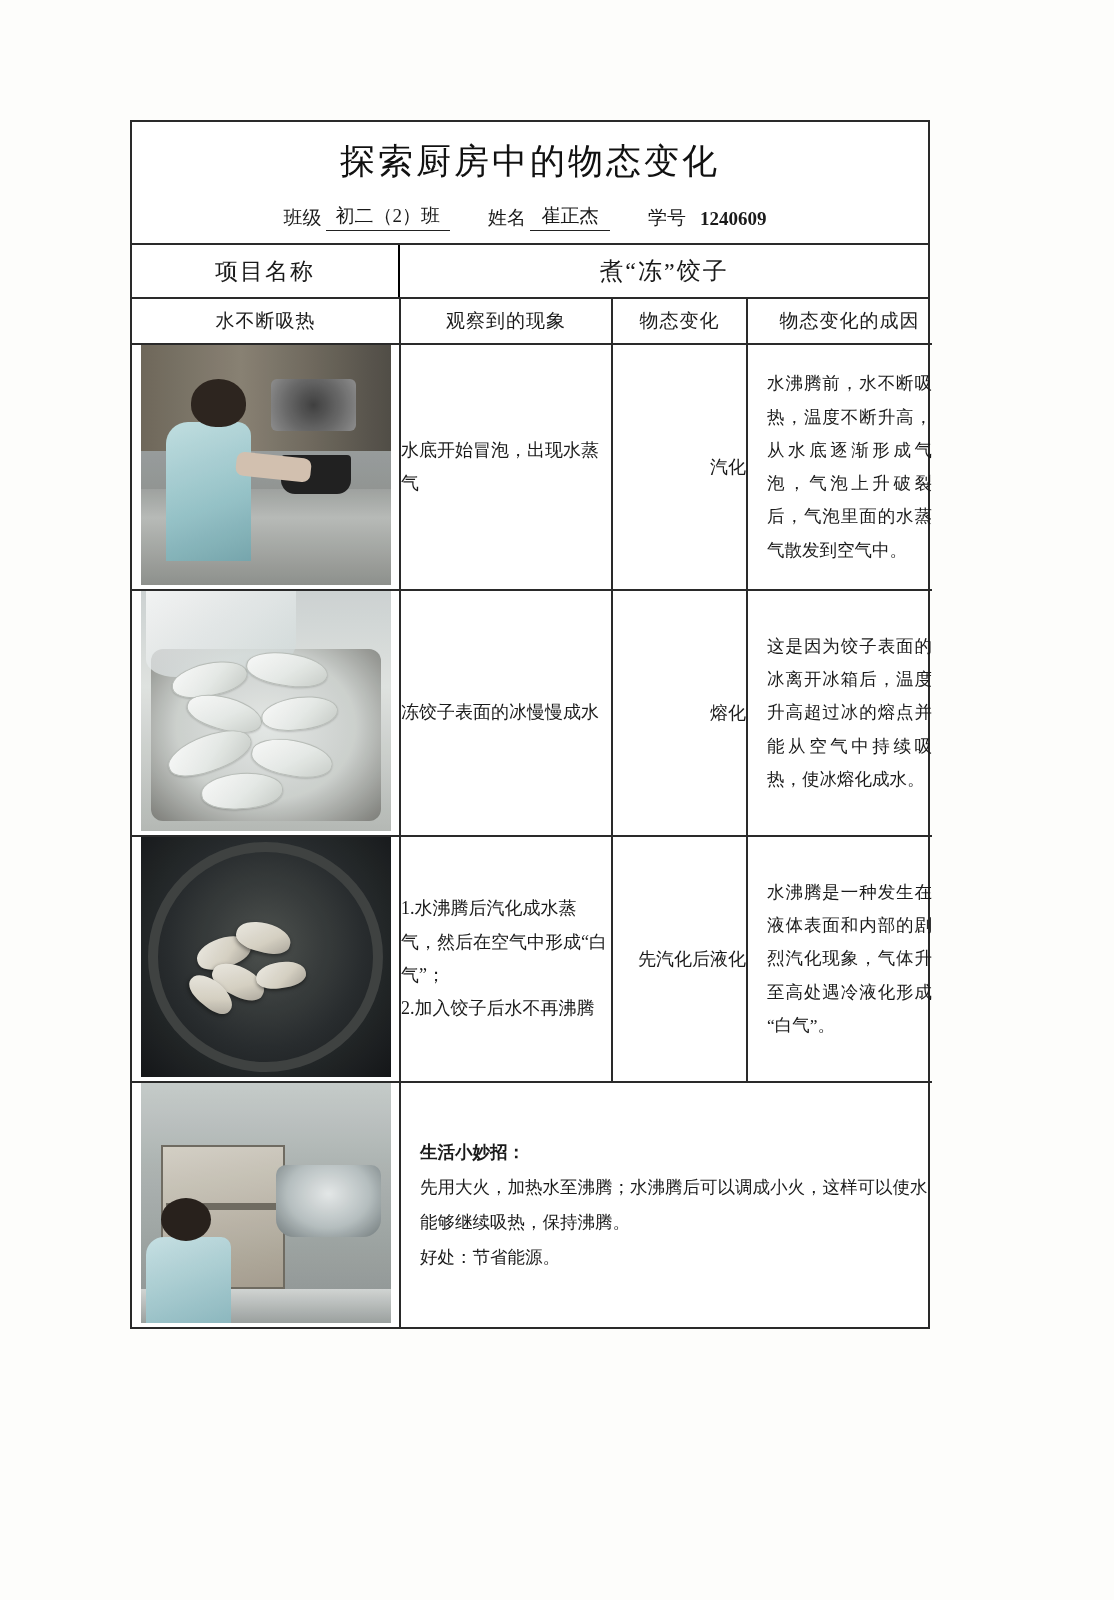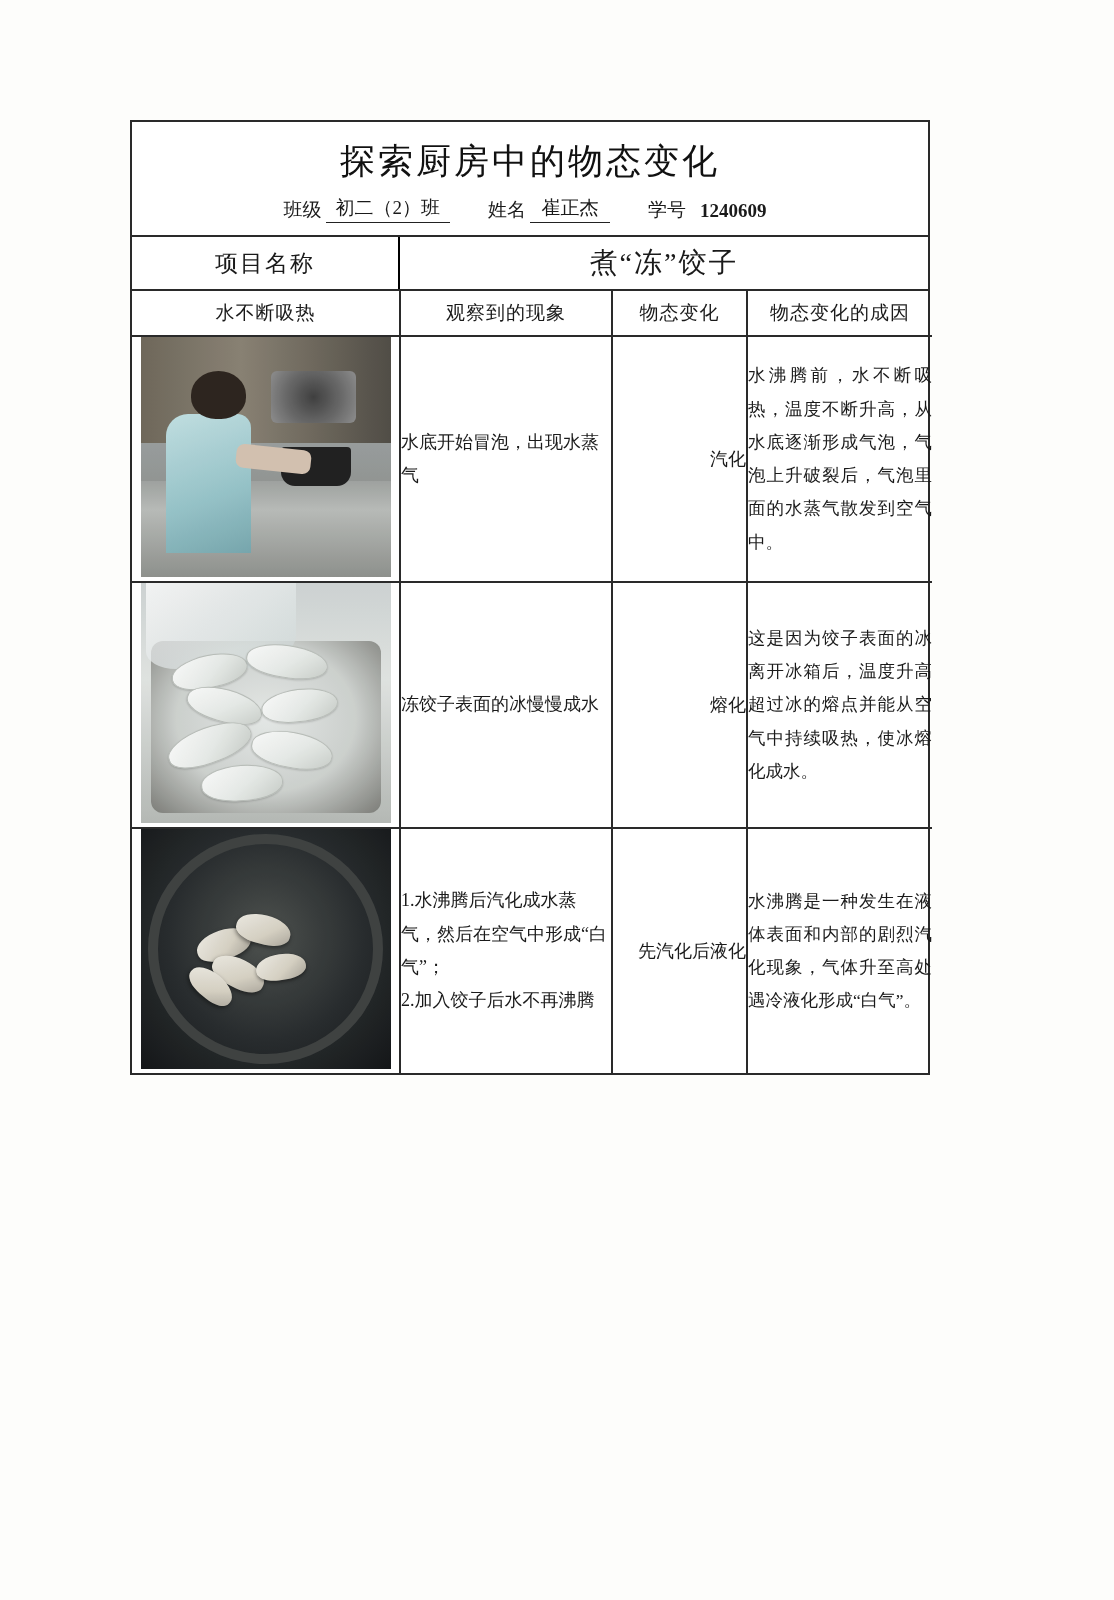--- a/index.html
+++ b/index.html
@@ -37,21 +37,21 @@
     border-bottom: 2px solid #2a2a2a;
     padding: 10px 0 8px 0;
   }
   .doc-title {
     text-align: center;
     font-size: 35px;
     letter-spacing: 3px;
     font-weight: 500;
     font-family: "Liberation Serif", "DejaVu Serif", serif;
     color: #111;
-    margin: 6px 0 10px 0;
+    margin: 6px 0 18px 0;
   }
   .meta-row {
     display: flex;
     justify-content: center;
     align-items: flex-end;
     font-size: 19px;
     gap: 6px;
     padding-bottom: 4px;
   }
   .meta-item {
@@ -84,42 +84,42 @@
     align-items: center;
     justify-content: center;
     font-size: 23px;
     letter-spacing: 2px;
   }
   .project-value {
     flex: 1;
     display: flex;
     align-items: center;
     justify-content: center;
-    font-size: 28px;
+    font-size: 24px;
     letter-spacing: 2px;
   }
 
   
   table.main {
     width: 100%;
     border-collapse: collapse;
     table-layout: fixed;
   }
   table.main th, table.main td {
     border: 2px solid #2a2a2a;
     border-left: none;
     border-top: none;
     vertical-align: middle;
     padding: 0;
   }
   table.main th:first-child, table.main td:first-child {
     border-left: none;
   }
   table.main tr:last-child td { border-bottom: none; }
-  table.main th:last-child, table.main td:last-child { border-right: none; }
+  table.main th:last-child, table.main td:last-child { border-right: none; padding-left: 19px; }
 
   th.head {
     font-weight: normal;
     font-size: 19px;
     height: 44px;
     letter-spacing: 1px;
   }
   .col-photo { width: 268px; }
   .col-obs   { width: 212px; }
   .col-chg   { width: 135px; }
@@ -378,17 +378,34 @@
               <div class="dp x4"></div>
               <div class="dp x5"></div>
             </div>
           </td>
           <td class="text-cell" style="white-space: pre-line;">1.水沸腾后汽化成水蒸气，然后在空气中形成“白气”；
 2.加入饺子后水不再沸腾</td>
           <td class="center-cell">先汽化后液化</td>
           <td class="cause-cell">水沸腾是一种发生在液体表面和内部的剧烈汽化现象，气体升至高处遇冷液化形成“白气”。</td>
         </tr>
 
+        <tr>
+          <td class="photo-cell">
+            <div class="photo p4">
+              <div class="cab"></div>
+              <div class="shelf"></div>
+              <div class="pot4"></div>
+              <div class="counter4"></div>
+              <div class="body4"></div>
+              <div class="head4"></div>
+            </div>
+          </td>
+          <td class="tip-cell" colspan="3">
+            <span class="tip-line tip-title">生活小妙招：</span>
+            <span class="tip-line">先用大火，加热水至沸腾；水沸腾后可以调成小火，这样可以使水能够继续吸热，保持沸腾。</span>
+            <span class="tip-line">好处：节省能源。</span>
+          </td>
+        </tr>
       </tbody>
     </table>
 
   </div>
 </div>
 
 </body></html>

